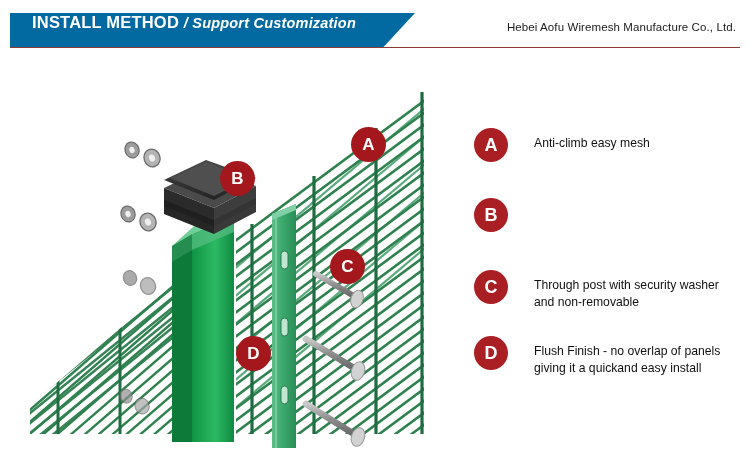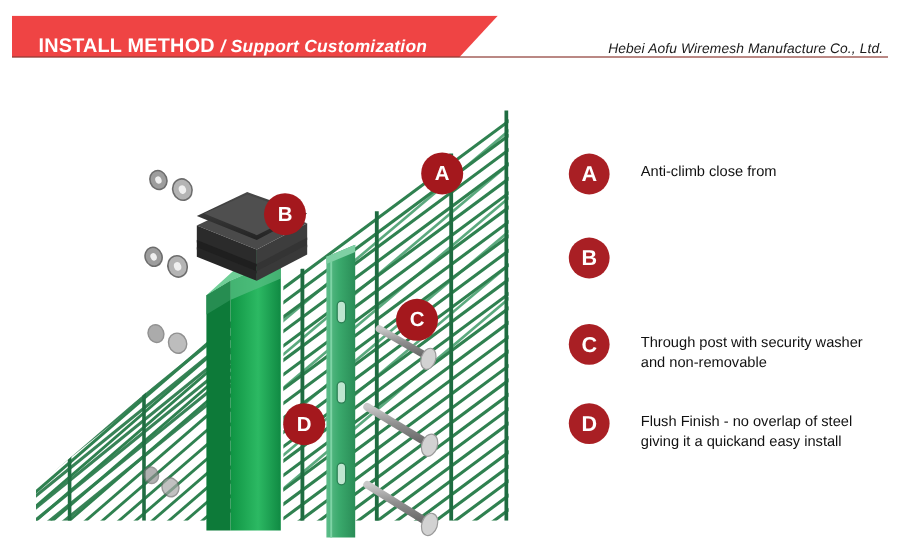--- a/index.html
+++ b/index.html
@@ -7,33 +7,33 @@
     width:750px;height:466px;
     font-family:"Liberation Sans", sans-serif;
     overflow:hidden;position:relative;
   }
   .page{position:relative;width:750px;height:466px;background:#fff;}
 
   
   .header{position:absolute;left:0;top:0;width:750px;height:56px;}
   .banner{
     position:absolute;left:10px;top:13px;height:35px;width:405px;
-    background:#ef4444;
+    background:#0369a1;
     clip-path:polygon(0 0, 100% 0, 92% 100%, 0% 100%);
-    display:flex;align-items:flex-end;
+    display:flex;align-items:flex-start;
   }
   .banner-text{
     margin-left:22px;color:#ffffff;white-space:nowrap;
     font-size:16.5px;letter-spacing:.2px;
   }
   .banner-text .b-main{font-weight:bold;}
   .banner-text .b-sub{font-style:italic;font-weight:bold;font-size:14.5px;}
   .company{
-    position:absolute;right:14px;top:35px;
-    color:#1a1a1a;font-size:11.5px;white-space:nowrap;letter-spacing:.1px;font-style:italic;
+    position:absolute;right:14px;top:21px;
+    color:#1a1a1a;font-size:11.5px;white-space:nowrap;letter-spacing:.1px;
   }
   .hrule{
     position:absolute;left:10px;top:47px;width:730px;height:1px;
     background:#8e3a34;
   }
 
   
   .legend{position:absolute;left:474px;top:118px;width:268px;}
   .legend-row{position:absolute;display:flex;align-items:flex-start;}
   .badge{
@@ -303,32 +303,32 @@
     <div class="marker" style="left:327px;top:71px;">A</div>
     <div class="marker" style="left:196px;top:105px;">B</div>
     <div class="marker" style="left:306px;top:193px;">C</div>
     <div class="marker" style="left:212px;top:280px;">D</div>
   </div>
 
   <div class="legend">
 
     <div class="legend-row" style="top:10px;left:0;">
       <div class="badge">A</div>
-      <div class="legend-text">Anti-climb close from</div>
+      <div class="legend-text">Anti-climb easy mesh</div>
     </div>
 
     <div class="legend-row" style="top:80px;left:0;">
       <div class="badge">B</div>
     </div>
 
     <div class="legend-row" style="top:152px;left:0;">
       <div class="badge">C</div>
       <div class="legend-text">Through post with security washer and non-removable</div>
     </div>
 
     <div class="legend-row" style="top:218px;left:0;">
       <div class="badge">D</div>
-      <div class="legend-text">Flush Finish - no overlap of steel giving it a quickand easy install</div>
+      <div class="legend-text">Flush Finish - no overlap of panels giving it a quickand easy install</div>
     </div>
 
   </div>
 
 </div>
 
 </body></html>

